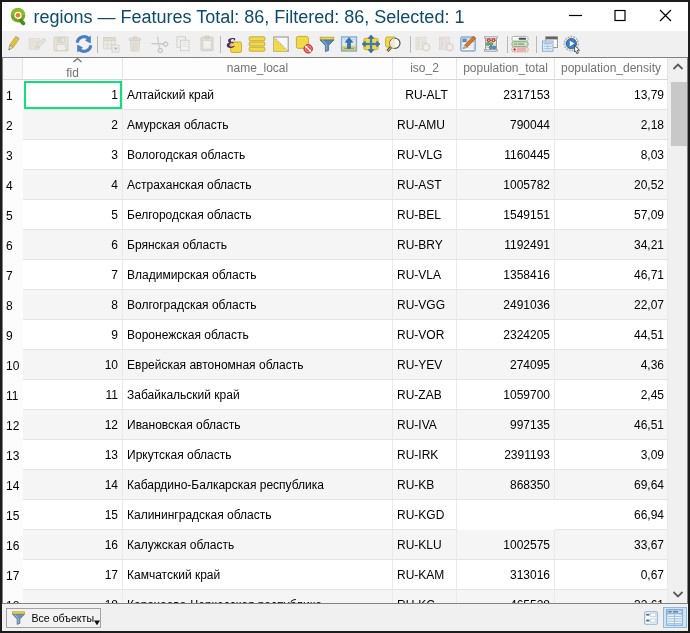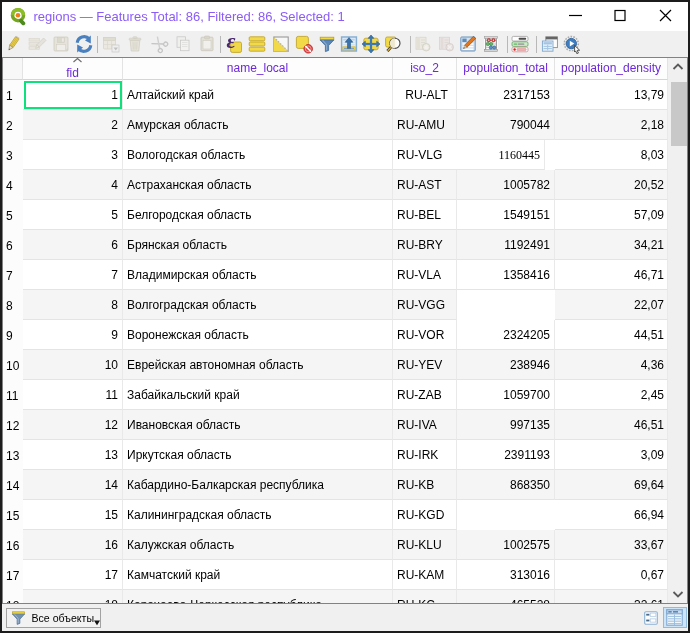--- a/index.html
+++ b/index.html
@@ -1,25 +1,25 @@
 <!DOCTYPE html>
 <html><head><meta charset="utf-8">
 <style>
 * { margin:0; padding:0; box-sizing:border-box; }
 html,body { width:690px; height:633px; overflow:hidden; }
 body { font-family:"Liberation Sans", sans-serif; position:relative; background:#1c1c1c; }
 .abs { position:absolute; }
 #win { position:absolute; left:2px; top:2px; width:686px; height:629px; background:#ffffff; }
 #titlebar { position:absolute; left:0; top:0; width:686px; height:29px; background:#ffffff; }
-#title { position:absolute; left:31.5px; top:0; height:37px; line-height:30px; font-size:13px; color:#8b5cf6; white-space:nowrap; }
+#title { position:absolute; left:31.5px; top:0; height:37px; line-height:30px; font-size:18px; color:#0c4a6e; white-space:nowrap; }
 #toolbar { position:absolute; left:0; top:29px; width:686px; height:27px; background:#f0f0f0; }
 .ti { position:absolute; top:3px; width:20px; height:20px; }
 .tsep { position:absolute; top:5px; width:1px; height:17px; background:#b8b8b8; }
 #tbl { position:absolute; left:0; top:55px; width:686px; height:547px; border:1px solid #828282; background:#fff; overflow:hidden; }
-.hc { position:absolute; top:0; height:22px; background:#fdfdfd; border-right:1px solid #e3e3e3; border-bottom:1px solid #d5d5d5; font-size:12px; color:#6d28d9; text-align:center; line-height:21px; white-space:nowrap; }
+.hc { position:absolute; top:0; height:22px; background:#fdfdfd; border-right:1px solid #e3e3e3; border-bottom:1px solid #d5d5d5; font-size:12px; color:#737373; text-align:center; line-height:21px; white-space:nowrap; }
 #gutcol { position:absolute; left:0; top:22px; width:21px; height:523px; background:#fcfcfc; border-right:1px solid #e6e6e6; }
 .gut { position:absolute; left:0; width:21px; height:30px; font-size:12px; color:#000; padding-left:3px; line-height:32px; }
 .cell { position:absolute; font-size:12px; color:#000; line-height:30px; border-right:1px solid #e9e9e9; border-bottom:1px solid #e4e4e4; white-space:nowrap; overflow:hidden; }
 .rt { text-align:right; padding-right:4px; }
 .rt3 { text-align:right; padding-right:3px; }
 .lt { text-align:left; padding-left:4px; }
 .even { background:#f5f5f5; }
 .odd { background:#ffffff; }
 #statusbar { position:absolute; left:0; top:602px; width:686px; height:27px; background:#f0f0f0; }
 #filterbtn { position:absolute; left:3.5px; top:4px; width:95px; height:19.5px; background:#f2f2f2; border:1px solid #a2a2a2; }
@@ -269,21 +269,21 @@
 <div class="gut" style="top:52px">2</div>
 <div class="cell even rt" style="left:20px;top:52px;width:100px;height:30px;">2</div>
 <div class="cell even lt" style="left:120px;top:52px;width:270px;height:30px;">Амурская область</div>
 <div class="cell even lt" style="left:390px;top:52px;width:64px;height:30px;">RU-AMU</div>
 <div class="cell even rt" style="left:454px;top:52px;width:98px;height:30px;">790044</div>
 <div class="cell even rt3" style="left:552px;top:52px;width:113px;height:30px;">2,18</div>
 <div class="gut" style="top:82px">3</div>
 <div class="cell odd rt" style="left:20px;top:82px;width:100px;height:30px;">3</div>
 <div class="cell odd lt" style="left:120px;top:82px;width:270px;height:30px;">Вологодская область</div>
 <div class="cell odd lt" style="left:390px;top:82px;width:64px;height:30px;">RU-VLG</div>
-<div class="cell odd rt" style="left:444px;top:82px;width:98px;height:30px;font-family:Liberation Serif, serif;">1160445</div>
+<div class="cell odd rt" style="left:454px;top:82px;width:98px;height:30px;">1160445</div>
 <div class="cell odd rt3" style="left:552px;top:82px;width:113px;height:30px;">8,03</div>
 <div class="gut" style="top:112px">4</div>
 <div class="cell even rt" style="left:20px;top:112px;width:100px;height:30px;">4</div>
 <div class="cell even lt" style="left:120px;top:112px;width:270px;height:30px;">Астраханская область</div>
 <div class="cell even lt" style="left:390px;top:112px;width:64px;height:30px;">RU-AST</div>
 <div class="cell even rt" style="left:454px;top:112px;width:98px;height:30px;">1005782</div>
 <div class="cell even rt3" style="left:552px;top:112px;width:113px;height:30px;">20,52</div>
 <div class="gut" style="top:142px">5</div>
 <div class="cell odd rt" style="left:20px;top:142px;width:100px;height:30px;">5</div>
 <div class="cell odd lt" style="left:120px;top:142px;width:270px;height:30px;">Белгородская область</div>
@@ -299,32 +299,33 @@
 <div class="gut" style="top:202px">7</div>
 <div class="cell odd rt" style="left:20px;top:202px;width:100px;height:30px;">7</div>
 <div class="cell odd lt" style="left:120px;top:202px;width:270px;height:30px;">Владимирская область</div>
 <div class="cell odd lt" style="left:390px;top:202px;width:64px;height:30px;">RU-VLA</div>
 <div class="cell odd rt" style="left:454px;top:202px;width:98px;height:30px;">1358416</div>
 <div class="cell odd rt3" style="left:552px;top:202px;width:113px;height:30px;">46,71</div>
 <div class="gut" style="top:232px">8</div>
 <div class="cell even rt" style="left:20px;top:232px;width:100px;height:30px;">8</div>
 <div class="cell even lt" style="left:390px;top:232px;width:64px;height:30px;">RU-VGG</div>
 <div class="cell even lt" style="left:120px;top:232px;width:270px;height:30px;">Волгоградская область</div>
+<div class="cell even rt" style="left:454px;top:232px;width:98px;height:30px;">2491036</div>
 <div class="cell even rt3" style="left:552px;top:232px;width:113px;height:30px;">22,07</div>
 <div class="gut" style="top:262px">9</div>
 <div class="cell odd rt" style="left:20px;top:262px;width:100px;height:30px;">9</div>
 <div class="cell odd lt" style="left:120px;top:262px;width:270px;height:30px;">Воронежская область</div>
 <div class="cell odd lt" style="left:390px;top:262px;width:64px;height:30px;">RU-VOR</div>
 <div class="cell odd rt" style="left:454px;top:262px;width:98px;height:30px;">2324205</div>
 <div class="cell odd rt3" style="left:552px;top:262px;width:113px;height:30px;">44,51</div>
 <div class="gut" style="top:292px">10</div>
 <div class="cell even rt" style="left:20px;top:292px;width:100px;height:30px;">10</div>
 <div class="cell even lt" style="left:120px;top:292px;width:270px;height:30px;">Еврейская автономная область</div>
 <div class="cell even lt" style="left:390px;top:292px;width:64px;height:30px;">RU-YEV</div>
-<div class="cell even rt" style="left:454px;top:292px;width:98px;height:30px;">238946</div>
+<div class="cell even rt" style="left:454px;top:292px;width:98px;height:30px;">274095</div>
 <div class="cell even rt3" style="left:552px;top:292px;width:113px;height:30px;">4,36</div>
 <div class="gut" style="top:322px">11</div>
 <div class="cell odd rt" style="left:20px;top:322px;width:100px;height:30px;">11</div>
 <div class="cell odd lt" style="left:120px;top:322px;width:270px;height:30px;">Забайкальский край</div>
 <div class="cell odd lt" style="left:390px;top:322px;width:64px;height:30px;">RU-ZAB</div>
 <div class="cell odd rt" style="left:454px;top:322px;width:98px;height:30px;">1059700</div>
 <div class="cell odd rt3" style="left:552px;top:322px;width:113px;height:30px;">2,45</div>
 <div class="gut" style="top:352px">12</div>
 <div class="cell even rt" style="left:20px;top:352px;width:100px;height:30px;">12</div>
 <div class="cell even lt" style="left:120px;top:352px;width:270px;height:30px;">Ивановская область</div>

